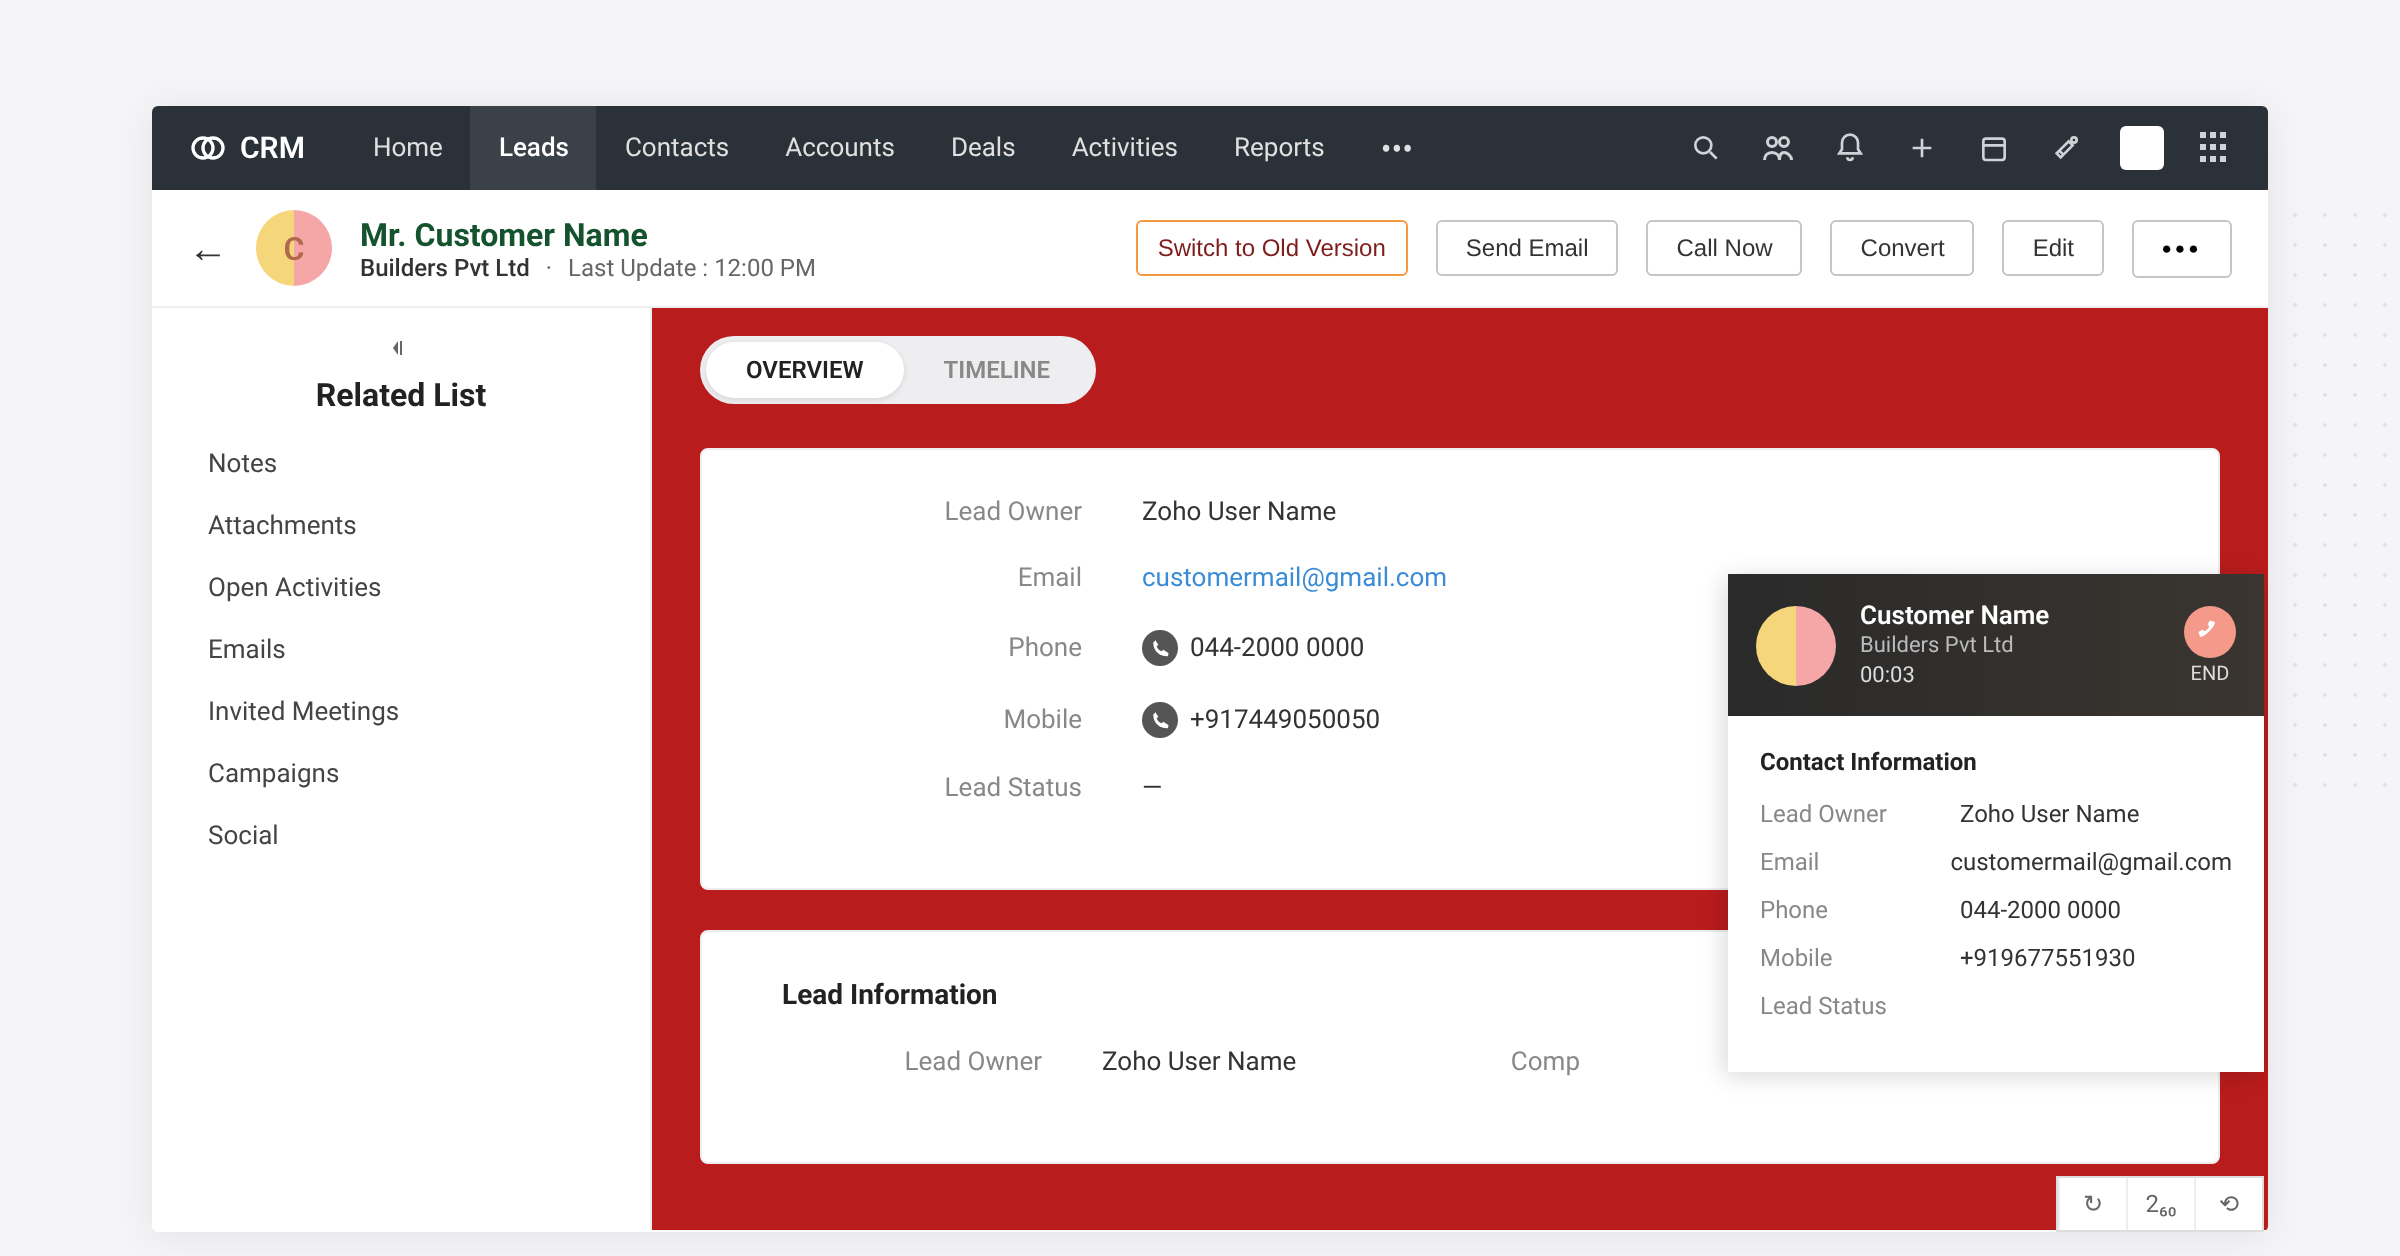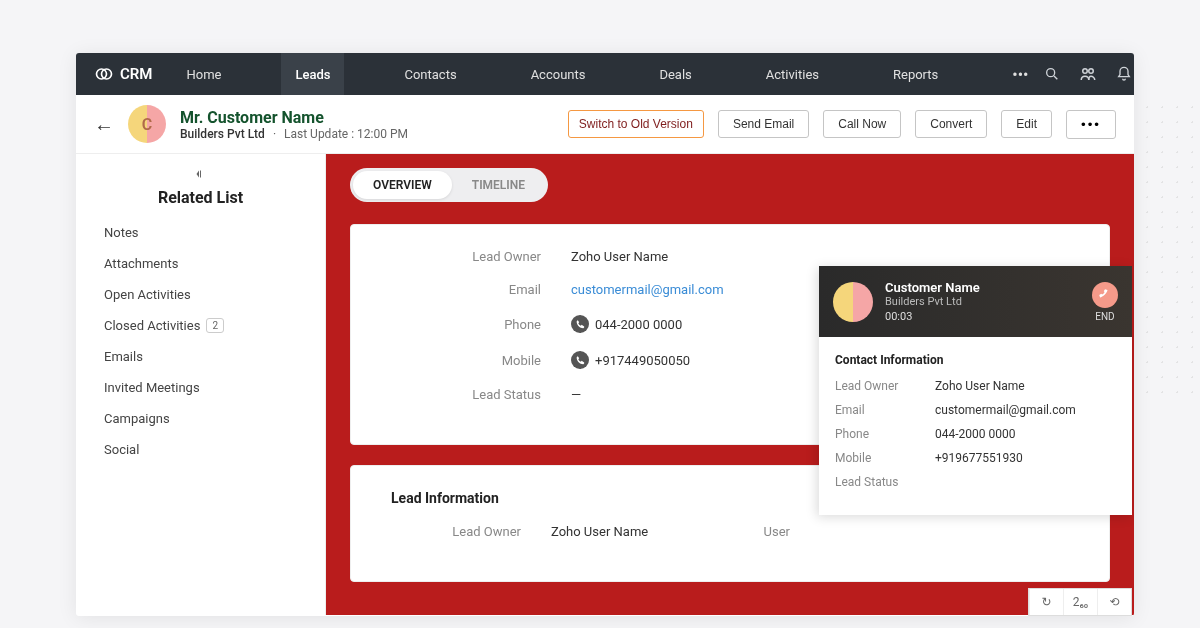--- a/index.html
+++ b/index.html
@@ -2,21 +2,21 @@
 <html><head>
 <meta charset="utf-8">
 <style>
 * { box-sizing: border-box; margin: 0; padding: 0; }
 body { font-family: -apple-system, BlinkMacSystemFont, "Segoe UI", Roboto, sans-serif; background: #f5f5f7; width: 1200px; height: 628px; overflow: hidden; position: relative; }
 .dots-bg { position: absolute; right: 0; top: 100px; width: 60px; height: 300px; background-image: radial-gradient(#d0d0d0 1px, transparent 1px); background-size: 15px 15px; opacity: 0.5; z-index: 0; }
 .app-window { position: absolute; left: 76px; top: 53px; width: 1058px; height: 563px; background: #fff; box-shadow: 0 2px 20px rgba(0,0,0,0.08); border-radius: 3px; overflow: hidden; z-index: 1; }
 .topbar { height: 42px; background: #2b3138; display: flex; align-items: center; padding: 0 18px; color: #fff; }
 .brand { display: flex; align-items: center; gap: 6px; font-weight: 600; font-size: 15px; }
 .brand-icon { width: 20px; height: 20px; }
-.nav-tabs { display: flex; margin-left: 20px; height: 100%; gap: 46px; }
+.nav-tabs { display: flex; margin-left: 20px; height: 100%; }
 .nav-tab { display: flex; align-items: center; padding: 0 14px; font-size: 13px; color: #e0e0e0; cursor: pointer; }
 .nav-tab.active { background: #3a4149; color: #fff; font-weight: 500; }
 .nav-more { display: flex; align-items: center; padding: 0 14px; color: #e0e0e0; cursor: pointer; }
 .topbar-spacer { flex: 1; }
 .topbar-icons { display: flex; align-items: center; gap: 18px; }
 .topbar-icon { width: 18px; height: 18px; display: flex; align-items: center; justify-content: center; cursor: pointer; color: #cfd3d8; }
 .avatar-box { width: 22px; height: 22px; background: #fff; border-radius: 3px; }
 .grid-icon { width: 16px; height: 16px; display: grid; grid-template-columns: repeat(3,3px); gap: 2px; }
 .grid-icon span { width: 3px; height: 3px; background: #cfd3d8; }
 .header-row { display: flex; align-items: center; padding: 10px 18px; border-bottom: 1px solid #eee; gap: 14px; }
@@ -41,21 +41,21 @@
 .pill-tab { padding: 7px 20px; font-size: 12px; font-weight: 600; color: #888; cursor: pointer; border-radius: 18px; }
 .pill-tab.active { background: #fff; color: #222; box-shadow: 0 1px 3px rgba(0,0,0,0.1); }
 .card { background: #fff; border: 1px solid #eee; border-radius: 4px; padding: 24px 60px; margin-bottom: 20px; }
 .field-row { display: flex; align-items: center; margin-bottom: 18px; }
 .field-label { width: 130px; text-align: right; font-size: 13px; color: #888; margin-right: 30px; }
 .field-value { font-size: 13px; color: #333; display: flex; align-items: center; gap: 6px; }
 .field-value.link { color: #3a8cd6; }
 .phone-icon-circle { width: 18px; height: 18px; background: #555; border-radius: 50%; display: inline-flex; align-items: center; justify-content: center; }
 .phone-icon-circle svg { width: 10px; height: 10px; fill: #fff; }
 .section-title { font-weight: 700; font-size: 14px; color: #222; margin-bottom: 18px; }
-.call-popup { position: absolute; right: 2px; top: 213px; width: 313px; background: #fff; box-shadow: -2px 2px 12px rgba(0,0,0,0.15); border-radius: 4px 4px 0 0; z-index: 5; }
+.call-popup { position: absolute; right: 2px; top: 234px; width: 268px; background: #fff; box-shadow: -2px 2px 12px rgba(0,0,0,0.15); border-radius: 4px 4px 0 0; z-index: 5; }
 .call-header { background: linear-gradient(to right, #2a2a2a, #3a3530); padding: 14px; display: flex; align-items: center; gap: 12px; color: #fff; }
 .call-avatar { width: 40px; height: 40px; border-radius: 50%; background: linear-gradient(to right, #f5d67b 50%, #f5a6a6 50%); }
 .call-info { flex: 1; }
 .call-name { font-size: 13px; font-weight: 600; }
 .call-company { font-size: 11px; color: #bbb; }
 .call-timer { font-size: 11px; color: #ddd; margin-top: 2px; }
 .call-end { display: flex; flex-direction: column; align-items: center; gap: 3px; }
 .end-circle { width: 26px; height: 26px; background: #f59a8a; border-radius: 50%; display: flex; align-items: center; justify-content: center; cursor: pointer; }
 .end-circle svg { width: 14px; height: 14px; fill: #fff; }
 .end-label { font-size: 10px; color: #ddd; }
@@ -197,24 +197,20 @@
       <div class="sidebar-item">
           <span>Notes</span>
         </div>
       <div class="sidebar-item">
           <span>Attachments</span>
         </div>
       <div class="sidebar-item">
           <span>Open Activities</span>
         </div>
       <div class="sidebar-item">
-          <span>Closed Activities</span>
-          <span class="sidebar-badge">2</span>
-        </div>
-      <div class="sidebar-item">
           <span>Emails</span>
         </div>
       <div class="sidebar-item">
           <span>Invited Meetings</span>
         </div>
       <div class="sidebar-item">
           <span>Campaigns</span>
         </div>
       <div class="sidebar-item">
           <span>Social</span>
@@ -265,21 +261,21 @@
       </div>
 
       <div class="card" style="padding:24px 40px;">
         <div class="section-title">Lead Information</div>
         <div style="display:flex;">
           <div class="field-row" style="flex:1;">
             <div class="field-label">Lead Owner</div>
             <div class="field-value">Zoho User Name</div>
           </div>
           <div class="field-row" style="flex:1;">
-            <div class="field-label" style="width:60px;">User</div>
+            <div class="field-label" style="width:60px;">Comp</div>
           </div>
         </div>
       </div>
     </div>
   </div>
 
   <div class="call-popup">
     <div class="call-header">
       <div class="call-avatar"></div>
       <div class="call-info">

